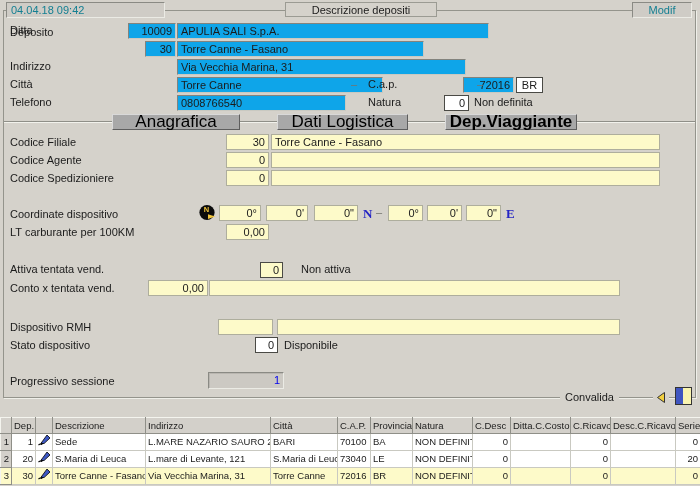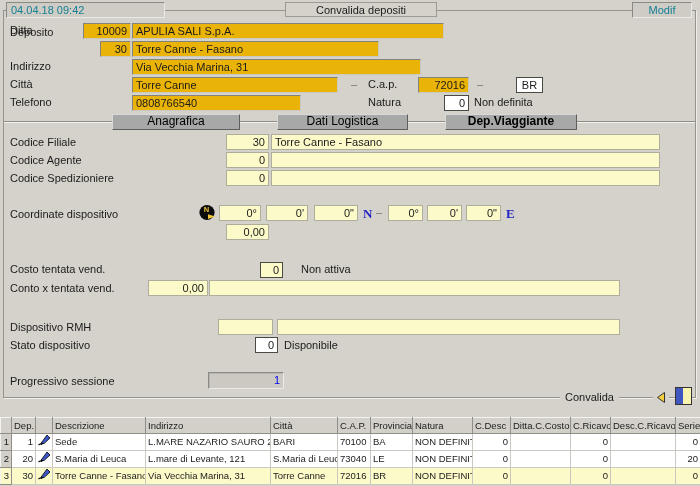--- a/index.html
+++ b/index.html
@@ -4,32 +4,32 @@
 <style>
   * { box-sizing: border-box; margin: 0; padding: 0; }
   html,body { width:700px; height:486px; }
   body { font-family: "Liberation Sans", sans-serif; background:#d5d2cb; }
   #screen { position:relative; width:700px; height:486px; background:#d5d2cb; overflow:hidden; font-size:11px; color:#1b1b1b;text-decoration:underline; }
 
   .frame { position:absolute; border:1px solid #94948c; box-shadow:1px 1px 0 #efefe9; }
 
   .label { position:absolute; white-space:nowrap; font-size:11px; color:#1b1b1b; }
   .field { position:absolute; height:16px; padding:0 3px; line-height:14px; font-size:11px; white-space:nowrap; overflow:hidden; }
-  .sunken { background:#eab308; border:1px solid #83837d; border-right-color:#c9c9c1; border-bottom-color:#c9c9c1; }
+  .sunken { background:#0ea5e9; border:1px solid #83837d; border-right-color:#c9c9c1; border-bottom-color:#c9c9c1;margin-left:45px; }
   .yellow { background:#fdfac9; border:1px solid #aeae9d; }
   .darkbox { background:#ffffff; border:1px solid #4a4a45; }
   .darkyellow { background:#fdfac9; border:1px solid #4a4a45; }
   .num { text-align:right; }
   .ctr { text-align:center; }
 
   .hdrbox { position:absolute; height:16px; line-height:14px; padding:0 4px; font-size:11px; }
   .sunkgray { background:#cfccc6; border:1px solid #8a8a84; border-right-color:#ebebe5; border-bottom-color:#ebebe5; color:#137f92; }
 
   .tabline { position:absolute; left:4px; top:121px; width:691px; height:0; border-top:1px solid #8f8f88; border-bottom:1px solid #f2f2ec; }
-  .tab { position:absolute; top:114px; height:16px; background:#a8a8a8; border:1px solid; border-color:#d9d9d9 #5e5e5e #5e5e5e #d9d9d9; text-align:center; line-height:13px; font-size:12px; color:#000; cursor:default; }
+  .tab { position:absolute; top:114px; height:16px; background:#a8a8a8; border:1px solid; border-color:#d9d9d9 #5e5e5e #5e5e5e #d9d9d9; text-align:center; line-height:13px; font-size:17px; color:#000; cursor:default; }
   .tab.active { font-weight:bold; }
 
   .dash { position:absolute; color:#73736d; font-size:11px; }
   .dir-letter { position:absolute; font-family:"Liberation Serif", serif; font-weight:bold; color:#2424c4; font-size:13px; }
 
   .readonly { background:#ccc9c3; border:1px solid #8a8a84; border-right-color:#ebebe5; border-bottom-color:#ebebe5; box-shadow:inset 1px 1px 0 #b9b6b0; color:#0000ee; }
 
   .onborder { background:#d5d2cb; }
 
   
@@ -43,21 +43,21 @@
   #grid td.c { text-align:center; padding:0; }
 </style>
 </head>
 <body>
 
 <div id="screen">
 
   <div class="frame" style="left:3px; top:10px; width:693px; height:388px;"></div>
 
   <div class="hdrbox sunkgray" style="left:6px; top:2px; width:159px;">04.04.18 09:42</div>
-  <div class="hdrbox ctr" style="left:285px; top:2px; width:152px; height:15px; border:1px solid #9b9b93; background:#d5d2cb;">Convalida depositi</div>
+  <div class="hdrbox ctr" style="left:285px; top:2px; width:152px; height:15px; border:1px solid #9b9b93; background:#d5d2cb;">Descrizione depositi</div>
   <div class="hdrbox sunkgray ctr" style="left:632px; top:2px; width:60px;">Modif</div>
 
   <div class="label" style="left:10px; top:24px;">Ditta</div>
   <div class="field sunken num" style="left:83px; top:23px; width:48px;">10009</div>
   <div class="field sunken" style="left:132px; top:23px; width:312px;">APULIA SALI S.p.A.</div>
 
   <div class="label" style="left:10px; top:26px;">Deposito</div>
   <div class="field sunken num" style="left:100px; top:41px; width:31px;">30</div>
   <div class="field sunken" style="left:132px; top:41px; width:247px;">Torre Canne - Fasano</div>
 
@@ -107,23 +107,24 @@
   <div class="field yellow num" style="left:219px; top:205px; width:42px;">0°</div>
   <div class="field yellow num" style="left:266px; top:205px; width:42px;">0'</div>
   <div class="field yellow num" style="left:314px; top:205px; width:44px;">0"</div>
   <div class="dir-letter" style="left:363px; top:206px;">N</div>
   <div class="dash" style="left:376px; top:206px;">–</div>
   <div class="field yellow num" style="left:388px; top:205px; width:35px;">0°</div>
   <div class="field yellow num" style="left:427px; top:205px; width:35px;">0'</div>
   <div class="field yellow num" style="left:466px; top:205px; width:35px;">0"</div>
   <div class="dir-letter" style="left:506px; top:206px;">E</div>
 
+  <div class="label" style="left:10px; top:226px;">LT carburante per 100KM</div>
   <div class="field yellow num" style="left:226px; top:224px; width:43px;">0,00</div>
 
-  <div class="label" style="left:10px; top:263px;">Costo  tentata vend.</div>
+  <div class="label" style="left:10px; top:263px;">Attiva  tentata vend.</div>
   <div class="field darkyellow num" style="left:260px; top:262px; width:23px;">0</div>
   <div class="label" style="left:289px; top:263px;padding-left:12px;">Non attiva</div>
 
   <div class="label" style="left:10px; top:282px;">Conto x tentata vend.</div>
   <div class="field yellow num" style="left:148px; top:280px; width:60px;">0,00</div>
   <div class="field yellow" style="left:209px; top:280px; width:411px;"></div>
 
   <div class="label" style="left:10px; top:321px;">Dispositivo RMH</div>
   <div class="field yellow" style="left:218px; top:319px; width:55px;"></div>
   <div class="field yellow" style="left:277px; top:319px; width:343px;"></div>

